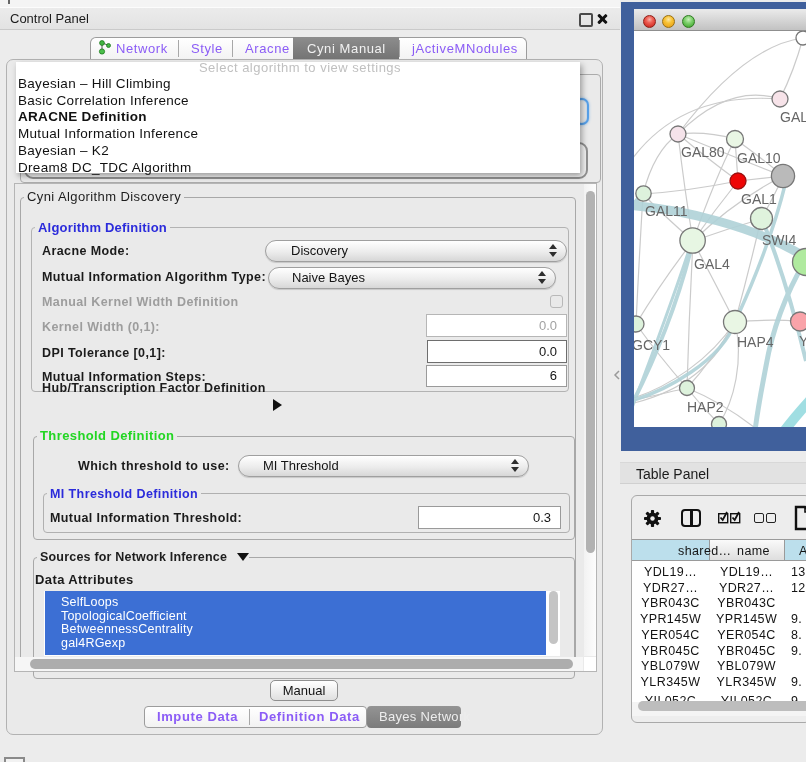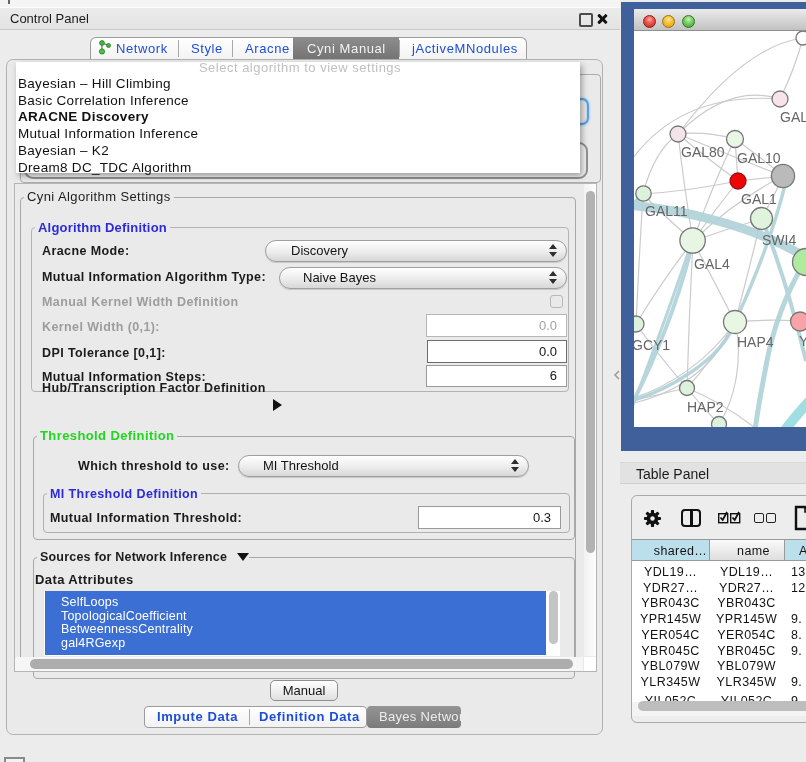--- a/index.html
+++ b/index.html
@@ -6,21 +6,21 @@
 .ab{position:absolute}
 .lbl{position:absolute;font-size:12.5px;font-weight:bold;color:#1b1b1b;white-space:nowrap;line-height:14px;letter-spacing:0.4px}
 .gry{color:#9d9d9d}
 .grp{position:absolute;border:1px solid #aaa;border-radius:4px}
 .gt{position:absolute;font-size:13px;color:#1d1d1d;background:#eaeaea;padding:0 3px;white-space:nowrap;line-height:14px;letter-spacing:0.4px}
 .combo{position:absolute;height:20px;border:1px solid #9f9f9f;border-radius:11px;background:linear-gradient(#ffffff,#ececec 55%,#d7d7d7);font-size:13px;color:#141414;line-height:20px;box-shadow:0 1px 1px rgba(0,0,0,.15)}
 .cararea{position:absolute;right:6px;top:0;width:11px;height:100%}
 .tri-u{position:absolute;left:0px;top:3px;width:0;height:0;border-left:4.5px solid transparent;border-right:4.5px solid transparent;border-bottom:5.5px solid #2e2e2e}
 .tri-d{position:absolute;left:0px;top:11px;width:0;height:0;border-left:4.5px solid transparent;border-right:4.5px solid transparent;border-top:5.5px solid #2e2e2e}
 .field{position:absolute;background:#fff;font-size:13px;color:#141414;text-align:right;padding-right:9px;box-sizing:border-box;border:1px solid #b6b6b6}
-.tabtxt{font-size:13px;color:#1d4ed8;white-space:nowrap;letter-spacing:0.6px}
+.tabtxt{font-size:13px;color:#8b5cf6;white-space:nowrap;letter-spacing:0.6px}
 .cell{position:absolute;font-size:12.5px;color:#141414;white-space:nowrap;letter-spacing:0.4px}
 </style></head>
 <body>
 
 <div class="ab" style="left:0;top:0;width:620px;height:7px;background:#f4f4f4"></div>
 <div class="ab" style="left:8px;top:0;width:2px;height:4px;background:#666"></div>
 <div class="ab" style="left:0;top:7px;width:620px;height:23px;background:linear-gradient(#ebebeb,#e3e3e3);border-top:1px solid #fcfcfc;border-bottom:1px solid #cacaca;box-sizing:border-box"></div>
 <div class="ab" style="left:10px;top:11px;font-size:13px;color:#1b1b1b">Control Panel</div>
 <div class="ab" style="left:579px;top:13px;width:10px;height:10px;border:2px solid #4a4a4a;border-radius:2px"></div>
 <div class="ab" style="left:597px;top:13px;width:10px;height:11px">
@@ -47,35 +47,35 @@
  <circle cx="4" cy="11.5" r="2.6" fill="#4cbf4c" stroke="#1c7a1c" stroke-width="0.8"></circle>
 </svg>
 
 <div class="grp" style="left:20px;top:74px;width:579px;height:107px;border-color:#ababab"></div>
 <div class="ab" style="left:574px;top:98px;width:15px;height:27px;border:2.5px solid #58a0e8;border-radius:7px;box-sizing:border-box;background:#e8e8e8;box-shadow:0 0 3px #8abbe8, inset 0 0 2px #8abbe8"></div>
 <div class="ab" style="left:24px;top:142px;width:564px;height:37px;border:2px solid #909090;border-radius:9px;background:#f1f1f1;box-sizing:border-box"></div>
 
 <div class="ab" style="left:14px;top:183px;width:583px;height:489px;border:1px solid #b5b5b5;background:#eaeaea;box-sizing:border-box"></div>
 
 <div class="grp" style="left:20px;top:197px;width:554px;height:471px;border-color:#a8a8a8"></div>
-<div class="gt" style="left:24px;top:190px">Cyni Algorithm Settings</div>
+<div class="gt" style="left:24px;top:190px">Cyni Algorithm Discovery</div>
 
 <div class="grp" style="left:31px;top:227px;width:536px;height:163px;border-color:#b3b3b3"></div>
 <div class="gt" style="left:35px;top:221px;color:#2b2bdb;font-weight:bold;letter-spacing:0.2px">Algorithm Definition</div>
 <div class="lbl" style="left:42px;top:244px">Aracne Mode:</div>
 <div class="lbl" style="left:42px;top:270px">Mutual Information Algorithm Type:</div>
 <div class="lbl gry" style="left:42px;top:295px">Manual Kernel Width Definition</div>
 <div class="lbl gry" style="left:42px;top:320px">Kernel Width (0,1):</div>
 <div class="lbl" style="left:42px;top:346px">DPI Tolerance [0,1]:</div>
 <div class="lbl" style="left:42px;top:370px">Mutual Information Steps:</div>
 <div class="combo" style="left:265px;top:240px;width:300px"><span style="margin-left:25px">Discovery</span><span class="cararea">
       <span class="tri-u"></span>
       <span class="tri-d"></span>
     </span></div>
-<div class="combo" style="left:279px;top:267px;width:286px"><span style="margin-left:23px">Naive Bayes</span><span class="cararea">
+<div class="combo" style="left:268px;top:267px;width:286px"><span style="margin-left:23px">Naive Bayes</span><span class="cararea">
       <span class="tri-u"></span>
       <span class="tri-d"></span>
     </span></div>
 <div class="ab" style="left:550px;top:295px;width:13px;height:13px;background:#e9e9e9;border:1.5px solid #b8b8b8;border-radius:3px;box-sizing:border-box"></div>
 <div class="field" style="left:426px;top:314px;width:141px;height:23px;color:#a2a2a2;line-height:21px">0.0</div>
 <div class="field" style="left:427px;top:340px;width:140px;height:23px;border-color:#6e6e6e;line-height:21px">0.0</div>
 <div class="field" style="left:426px;top:365px;width:141px;height:22px;border-color:#9a9a9a;line-height:20px">6</div>
 <div class="lbl" style="left:42px;top:381px">Hub/Transcription Factor Definition</div>
 <div class="ab" style="left:273px;top:399px;width:0;height:0;border-top:6px solid transparent;border-bottom:6px solid transparent;border-left:9px solid #111"></div>
 
@@ -101,21 +101,21 @@
 <div class="ab" style="left:549px;top:591px;width:9px;height:53px;background:#c4c4c4;border-radius:4.5px"></div>
 
 <div class="ab" style="left:584px;top:184px;width:12px;height:472px;background:linear-gradient(90deg,#f2f2f2,#fdfdfd)"></div>
 <div class="ab" style="left:585.5px;top:191px;width:9px;height:362px;background:#b2b2b2;border-radius:4.5px"></div>
 <div class="ab" style="left:15px;top:657px;width:568px;height:14px;background:#f6f6f6"></div>
 <div class="ab" style="left:30px;top:659px;width:543px;height:10px;background:#adadad;border-radius:5px"></div>
 <div class="ab" style="left:584px;top:657px;width:12px;height:14px;background:#fff"></div>
 
 <div class="ab" style="left:16px;top:62px;width:564px;height:111px;background:#fff;box-shadow:2px 3px 6px rgba(0,0,0,0.35)"></div>
 <div class="ab" style="left:10px;top:60px;width:580px;height:13px;text-align:center;font-size:13px;color:#c0c0c0;letter-spacing:0.5px">Select algorithm to view settings</div>
-<div class="ab" style="left:18px;top:76px;width:560px;font-size:13.5px;color:#111;line-height:16.7px;letter-spacing:0.3px">Bayesian – Hill Climbing<br>Basic Correlation Inference<br><b>ARACNE Discovery</b><br>Mutual Information Inference<br>Bayesian – K2<br>Dream8 DC_TDC Algorithm</div>
+<div class="ab" style="left:18px;top:76px;width:560px;font-size:13.5px;color:#111;line-height:16.7px;letter-spacing:0.3px">Bayesian – Hill Climbing<br>Basic Correlation Inference<br><b>ARACNE Definition</b><br>Mutual Information Inference<br>Bayesian – K2<br>Dream8 DC_TDC Algorithm</div>
 
 <div class="ab" style="left:270px;top:680px;width:68px;height:21px;border:1px solid #8f8f8f;border-radius:5px;background:linear-gradient(#ffffff,#e0e0e0);box-sizing:border-box;text-align:center;font-size:13px;color:#141414;line-height:19px">Manual</div>
 <div class="ab" style="left:144px;top:706px;width:223px;height:22px;border:1px solid #9c9c9c;border-radius:4px;background:linear-gradient(#ffffff,#f2f2f2);box-sizing:border-box"></div>
 <div class="ab" style="left:249px;top:709px;width:1px;height:16px;background:#a8a8a8"></div>
 <div class="ab" style="left:367px;top:706px;width:94px;height:22px;border-radius:4px;background:linear-gradient(#949494,#7b7b7b)"></div>
 <div class="ab tabtxt" style="left:157px;top:709px;font-weight:bold">Impute Data</div>
 <div class="ab tabtxt" style="left:259px;top:709px;font-weight:bold">Definition Data</div>
 <div class="ab tabtxt" style="left:379px;top:709px;color:#ededed;letter-spacing:0.3px">Bayes Network</div>
 
 <div class="ab" style="left:4px;top:757px;width:21px;height:12px;border:2px solid #8a8a8a;background:#f2f2f2;box-sizing:border-box"></div>
@@ -245,21 +245,21 @@
  <path d="M2 2 L11 2 L16 7 L16 24 L2 24 Z" fill="none" stroke="#111" stroke-width="2.4"></path>
  <path d="M11 2 L11 7 L16 7" fill="none" stroke="#111" stroke-width="1.6"></path>
 </svg>
 
 <div class="ab" style="left:632px;top:539px;width:174px;height:22px;border-top:1px solid #9a9a9a;border-bottom:1px solid #9a9a9a;box-sizing:border-box"></div>
 <div class="ab" style="left:632px;top:540px;width:77px;height:20px;background:#bcdfec"></div>
 <div class="ab" style="left:709px;top:540px;width:75px;height:20px;background:linear-gradient(#fafafa,#dedede)"></div>
 <div class="ab" style="left:784px;top:540px;width:22px;height:20px;background:#bcdfec"></div>
 <div class="ab" style="left:709px;top:540px;width:1px;height:20px;background:#9a9a9a"></div>
 <div class="ab" style="left:784px;top:540px;width:1px;height:20px;background:#9a9a9a"></div>
-<div class="cell" style="left:642px;top:544px;width:77px;text-align:center">shared…</div>
+<div class="cell" style="left:678px;top:544px;width:77px;">shared…</div>
 <div class="cell" style="left:716px;top:544px;width:75px;text-align:center">name</div>
 <div class="cell" style="left:799px;top:544px">A</div>
 
 <div class="ab" style="left:632px;top:561px;width:174px;height:141px;background:#fff"></div>
 <div class="cell" style="left:632px;top:565px;width:77px;text-align:center">YDL19…</div>
 <div class="cell" style="left:709px;top:565px;width:75px;text-align:center">YDL19…</div>
 <div class="cell" style="left:791px;top:565px">13</div>
 <div class="cell" style="left:632px;top:581px;width:77px;text-align:center">YDR27…</div>
 <div class="cell" style="left:709px;top:581px;width:75px;text-align:center">YDR27…</div>
 <div class="cell" style="left:791px;top:581px">12</div>

